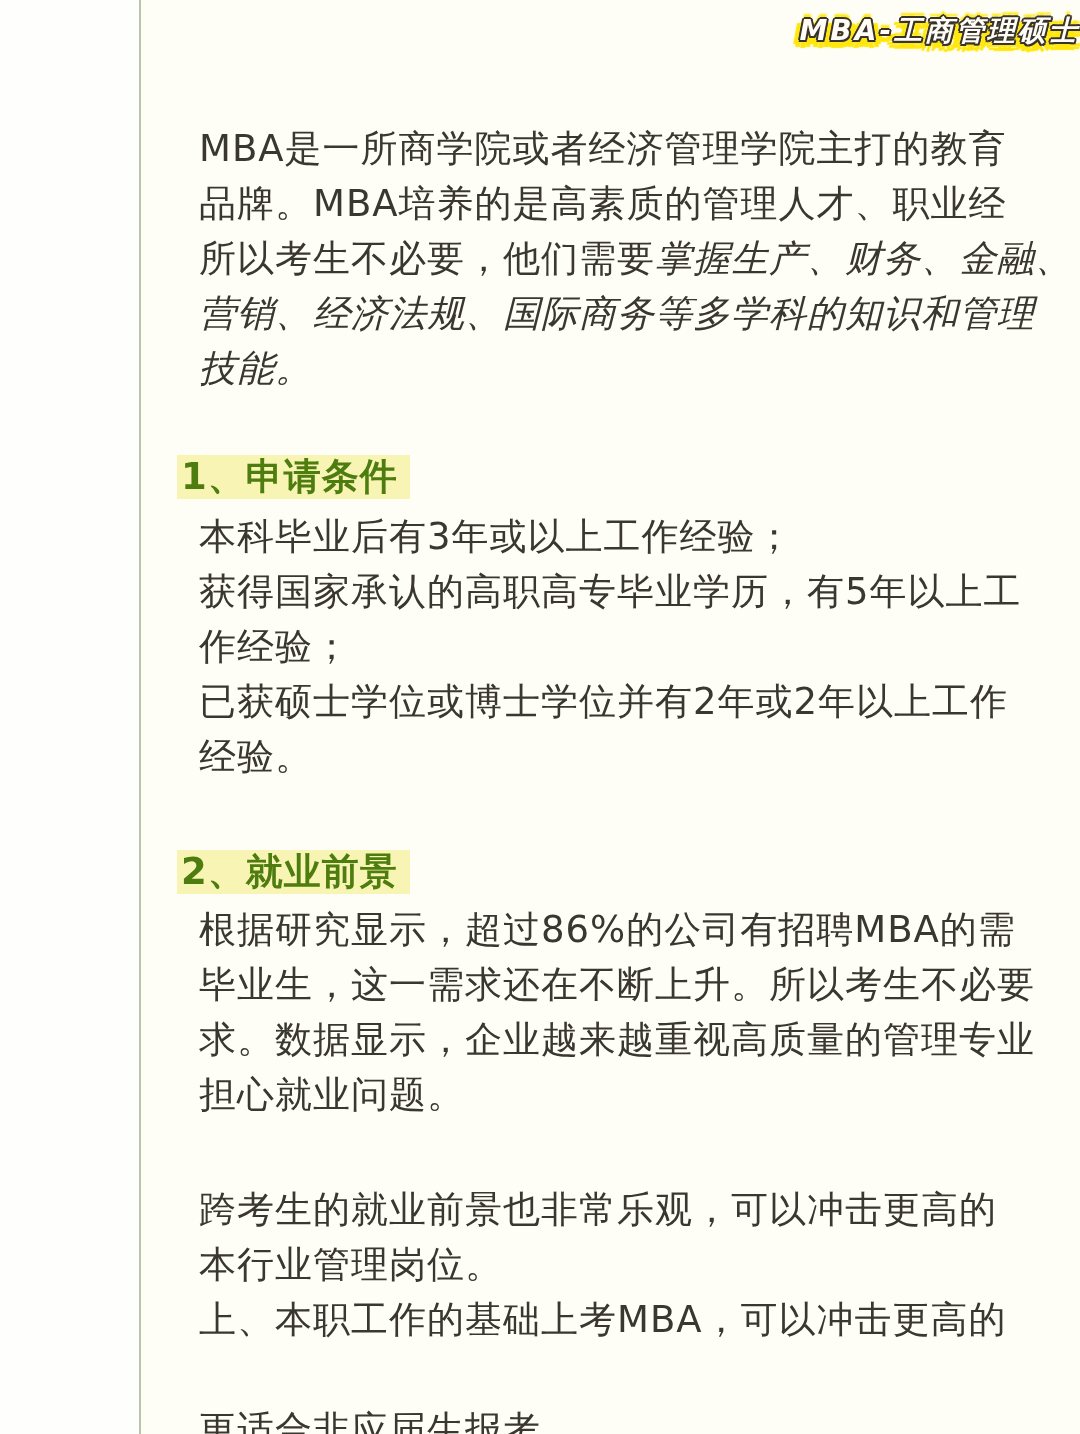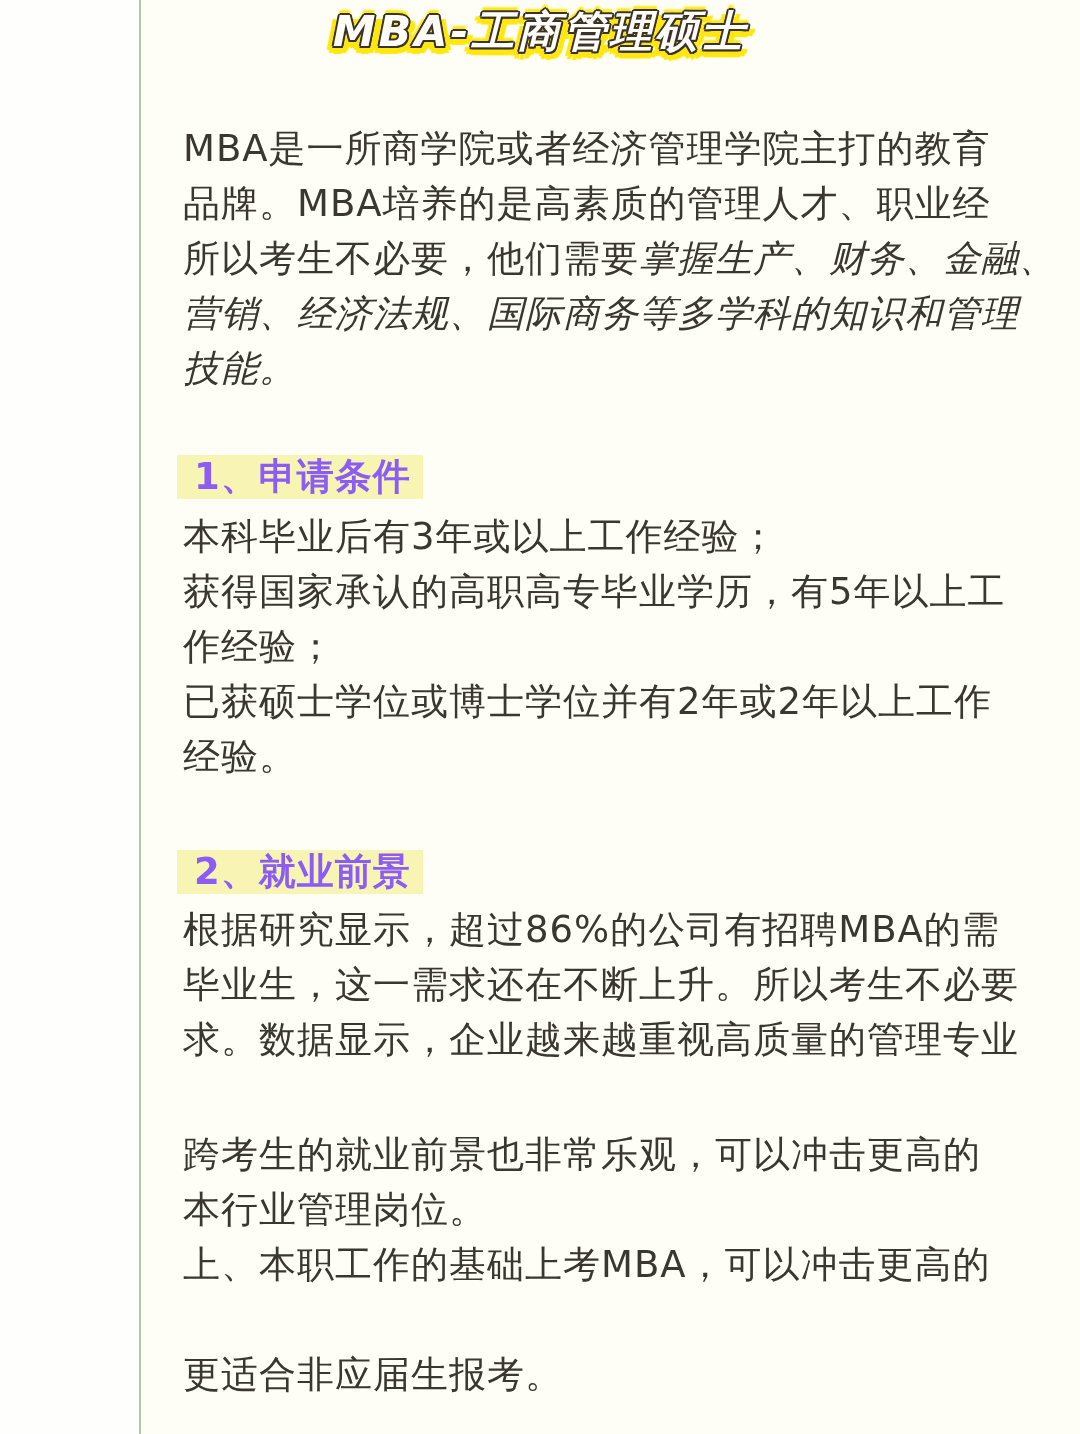--- a/index.html
+++ b/index.html
@@ -29,22 +29,22 @@
     width: 2px;
     height: 100%;
     background: #b7c5a9;
   }
   .title {
     position: absolute;
     left: 0;
     top: 2px;
     width: 100%;
     margin: 0;
-    text-align: center;
-    font-size: 43px;
+    text-align: right;
+    font-size: 28px;
     line-height: 58px;
     font-weight: 700;
     font-style: italic;
     letter-spacing: 3px;
     color: #fffdf6;
     -webkit-text-stroke: 2px #38332e;
     paint-order: stroke fill;
     text-shadow:
       2px 0 0 #38332e, -2px 0 0 #38332e, 0 2px 0 #38332e, 0 -2px 0 #38332e,
       1.5px 1.5px 0 #38332e, -1.5px 1.5px 0 #38332e,
@@ -58,41 +58,41 @@
     top: 0;
     width: 740px;
   }
   .content > :nth-child(1) { margin-top: 121px; }
   .content > :nth-child(2) { margin-top: 59px; }
   .content > :nth-child(3) { margin-top: 10px; }
   .content > :nth-child(4) { margin-top: 66px; }
   .content > :nth-child(5) { margin-top: 8px; }
   .content > :nth-child(6) { margin-top: 60px; }
   .content > :nth-child(7) { margin-top: 55px; }
-  .para { margin: 0; }
+  .para { margin: 16px; }
   .line {
     height: 55px;
     line-height: 55px;
     font-size: 37px;
     letter-spacing: 1px;
     white-space: nowrap;
     color: #3a3631;
   }
   .seg { color: inherit; }
   .seg.italic { font-style: italic; }
   .heading-wrap { line-height: 0; }
   .heading {
     display: inline-block;
     background: #f8f4b4;
-    color: #8b5cf6;
+    color: #4d7c0f;
     font-size: 37px;
     line-height: 38px;
     font-weight: 700;
     letter-spacing: 1px;
-    padding: 3px 12px 3px 17px;
+    padding: 3px 12px 3px 4px;
     margin-left: -6px;
     white-space: nowrap;
   }
 </style>
 </head>
 <body>
 
 <div class="page">
   <div class="left-strip"></div>
   <div class="divider-line"></div>
@@ -111,20 +111,21 @@
         <div class="line"><span class="seg">获得国家承认的高职高专毕业学历，有5年以上工</span></div>
         <div class="line"><span class="seg">作经验；</span></div>
         <div class="line"><span class="seg">已获硕士学位或博士学位并有2年或2年以上工作</span></div>
         <div class="line"><span class="seg">经验。</span></div>
       </div>
       <div class="heading-wrap"><span class="heading">2、就业前景</span></div>
       <div class="para">
         <div class="line"><span class="seg">根据研究显示，超过86%的公司有招聘MBA的需</span></div>
         <div class="line"><span class="seg">毕业生，这一需求还在不断上升。所以考生不必要</span></div>
         <div class="line"><span class="seg">求。数据显示，企业越来越重视高质量的管理专业</span></div>
+        <div class="line"><span class="seg">担心就业问题。</span></div>
       </div>
       <div class="para">
         <div class="line"><span class="seg">跨考生的就业前景也非常乐观，可以冲击更高的</span></div>
         <div class="line"><span class="seg">本行业管理岗位。</span></div>
         <div class="line"><span class="seg">上、本职工作的基础上考MBA，可以冲击更高的</span></div>
       </div>
       <div class="para">
         <div class="line"><span class="seg">更适合非应届生报考。</span></div>
       </div>
     </div>

